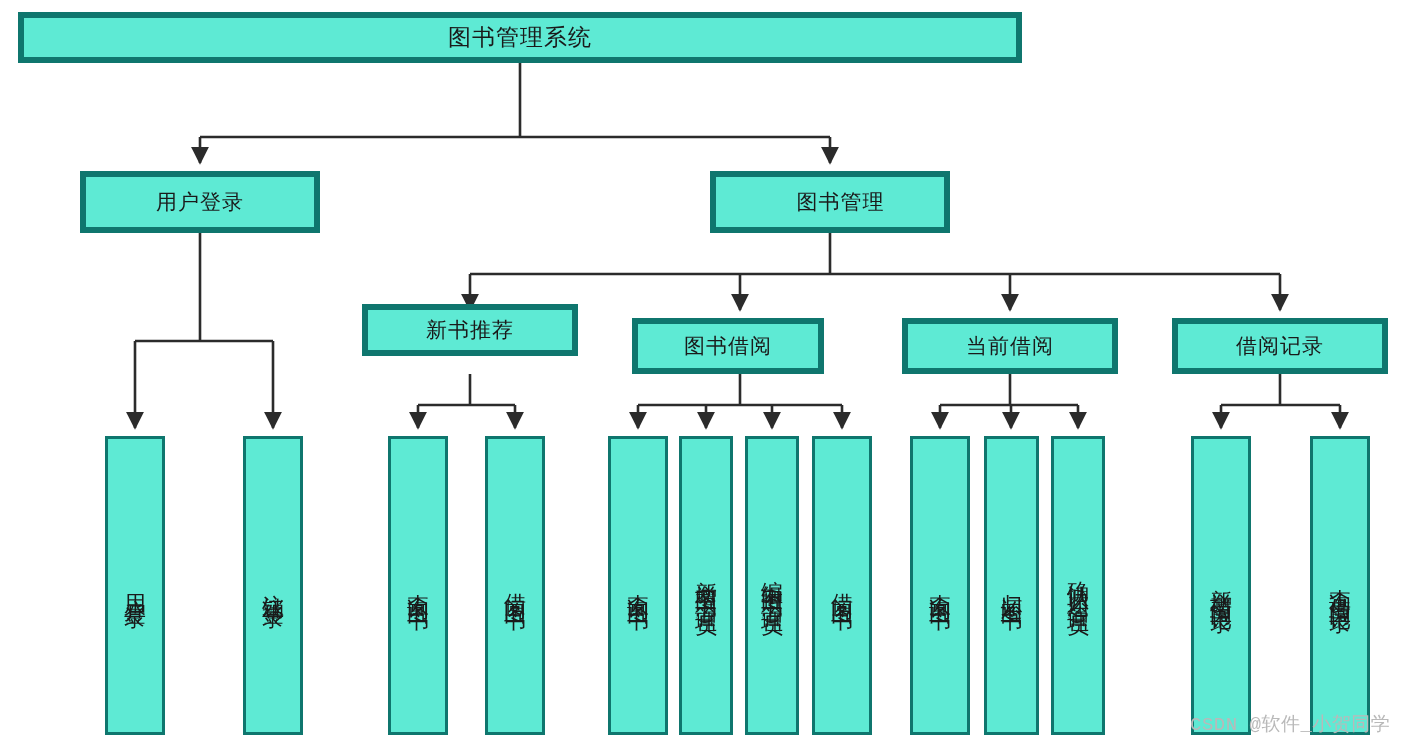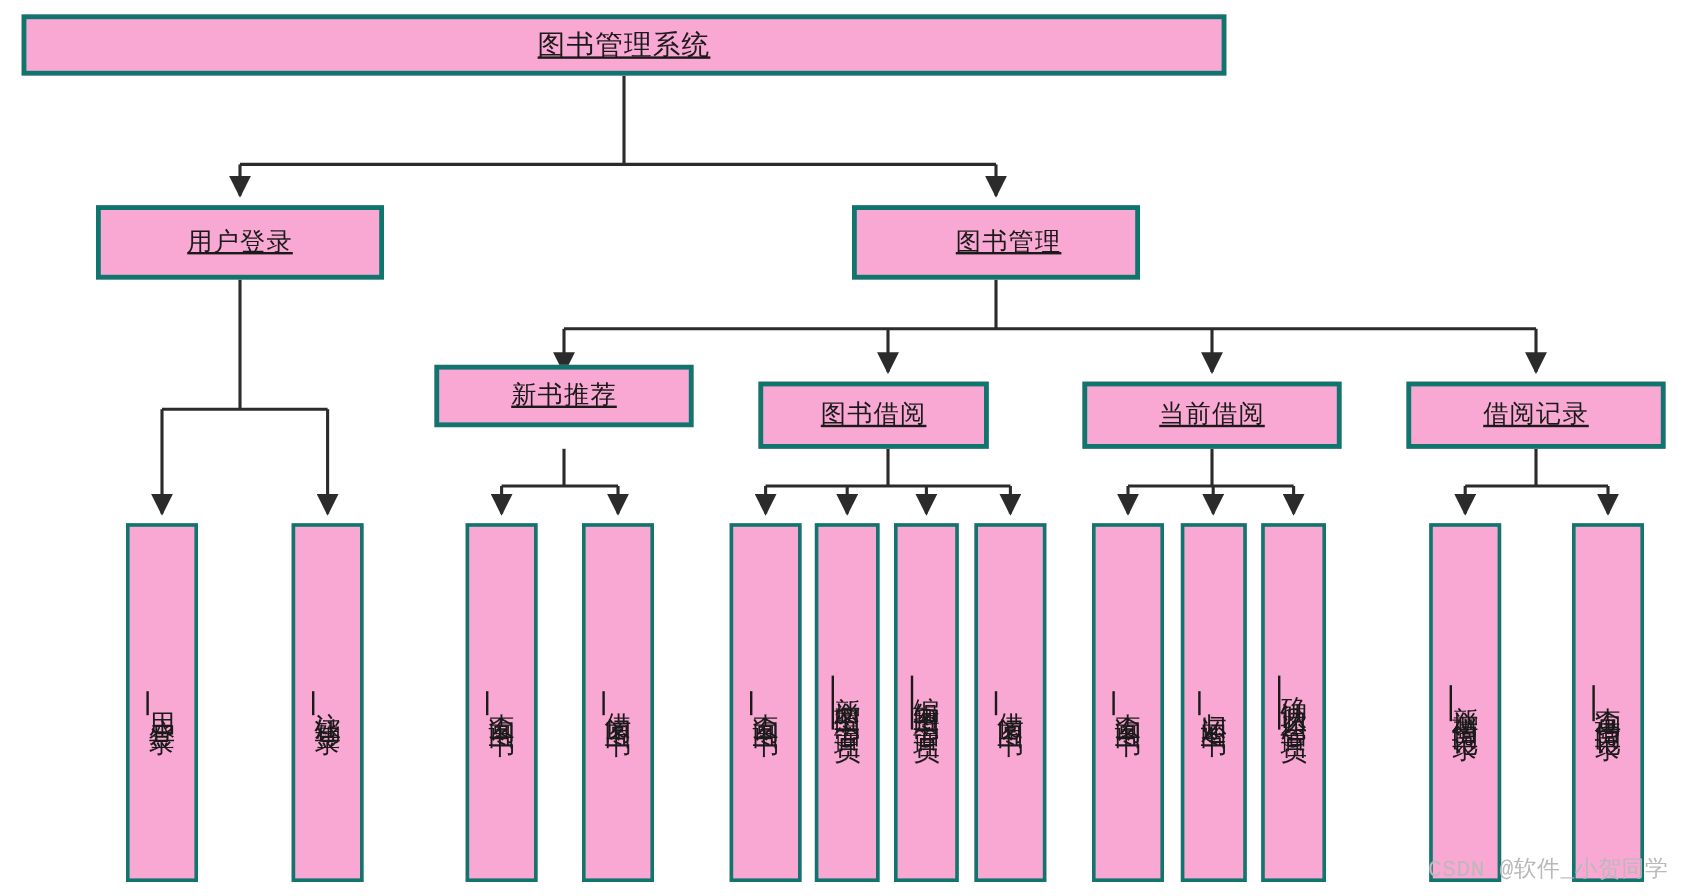--- a/index.html
+++ b/index.html
@@ -19,27 +19,26 @@
     position: absolute;
     left: 0;
     top: 0;
     width: 1405px;
     height: 747px;
     pointer-events: none;
   }
   .node {
     position: absolute;
     box-sizing: border-box;
-    border: 4px solid #0f766e;
-    background: #f9a8d4;
+    border: 6px solid #0f766e;
+    background: #5eead4;
     display: flex;
     align-items: center;
     justify-content: center;
     color: #1a1a1a;
-    text-decoration: underline;
   }
   .node .label {
     display: block;
     text-align: center;
     line-height: 1.18;
     white-space: nowrap;
   }
   
   .node.root .label  { font-size: 23px; letter-spacing: 1px; }
   .node.lvl2 .label  { font-size: 21px; letter-spacing: 1px; }

